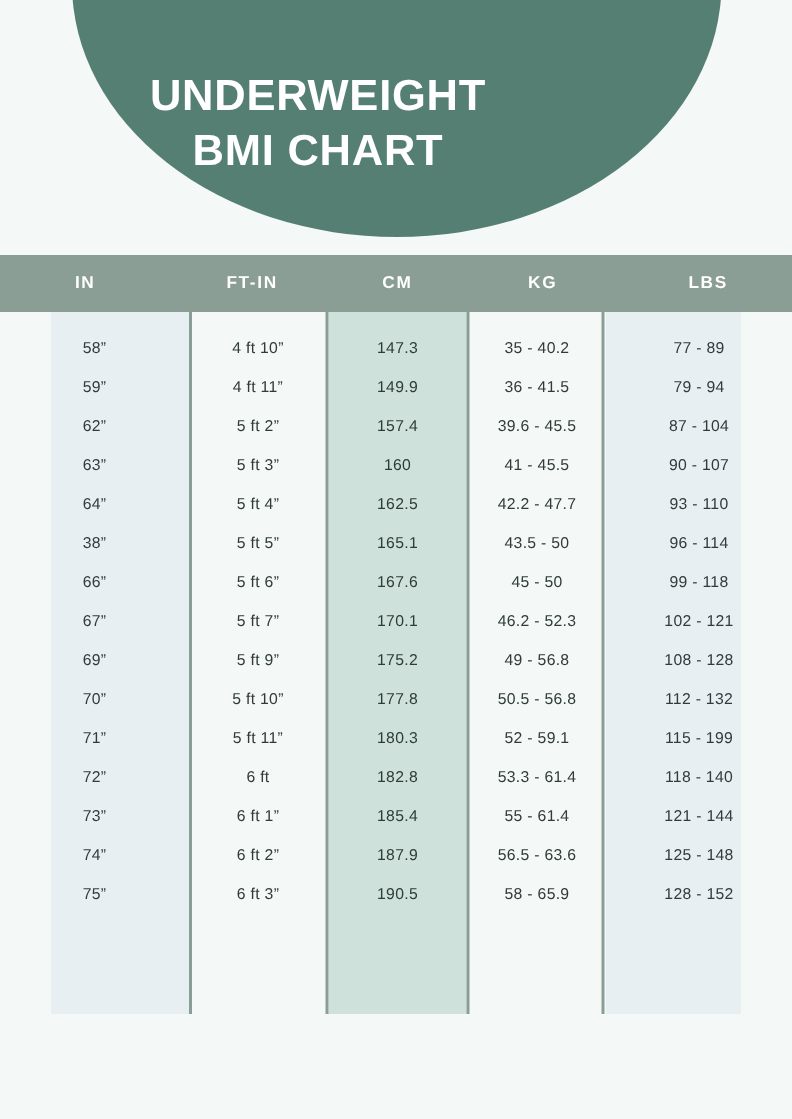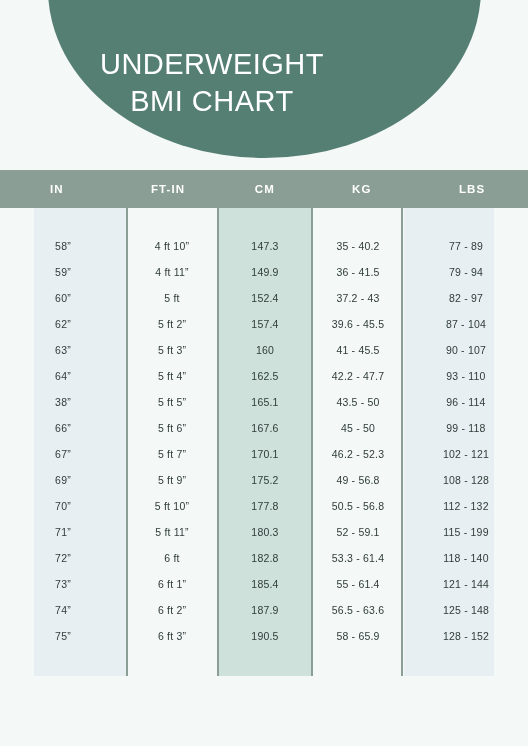--- a/index.html
+++ b/index.html
@@ -36,21 +36,21 @@
   }
 
   .hero-title {
     position: absolute;
     left: 0;
     top: 46px;
     width: 424px;
     text-align: center;
     color: #ffffff;
     font-size: 29px;
-    font-weight: normal;
+    font-weight: bold;
     line-height: 1.28;
     letter-spacing: 0.5px;
   }
   .hero-title .line { display: block; }
 
   
   .table-wrap {
     position: absolute;
     left: 0;
     top: 170px;
@@ -99,21 +99,21 @@
   .rows {
     position: absolute;
     left: 0;
     top: 18px;
     width: 528px;
   }
 
   .row {
     display: flex;
     height: 26px;
-    align-items: flex-end;
+    align-items: flex-start;
   }
 
   .cell {
     text-align: center;
     font-size: 10.5px;
     color: #2f3c3a;
     letter-spacing: 0.2px;
   }
 
   
@@ -165,27 +165,20 @@
           <div class="cell c-lbs">77 - 89</div>
         </div>
         <div class="row">
           <div class="cell c-in">59”</div>
           <div class="cell c-ftin">4 ft 11”</div>
           <div class="cell c-cm">149.9</div>
           <div class="cell c-kg">36 - 41.5</div>
           <div class="cell c-lbs">79 - 94</div>
         </div>
         <div class="row">
-          <div class="cell c-in">60”</div>
-          <div class="cell c-ftin">5 ft</div>
-          <div class="cell c-cm">152.4</div>
-          <div class="cell c-kg">37.2 - 43</div>
-          <div class="cell c-lbs">82 - 97</div>
-        </div>
-        <div class="row">
           <div class="cell c-in">62”</div>
           <div class="cell c-ftin">5 ft 2”</div>
           <div class="cell c-cm">157.4</div>
           <div class="cell c-kg">39.6 - 45.5</div>
           <div class="cell c-lbs">87 - 104</div>
         </div>
         <div class="row">
           <div class="cell c-in">63”</div>
           <div class="cell c-ftin">5 ft 3”</div>
           <div class="cell c-cm">160</div>

